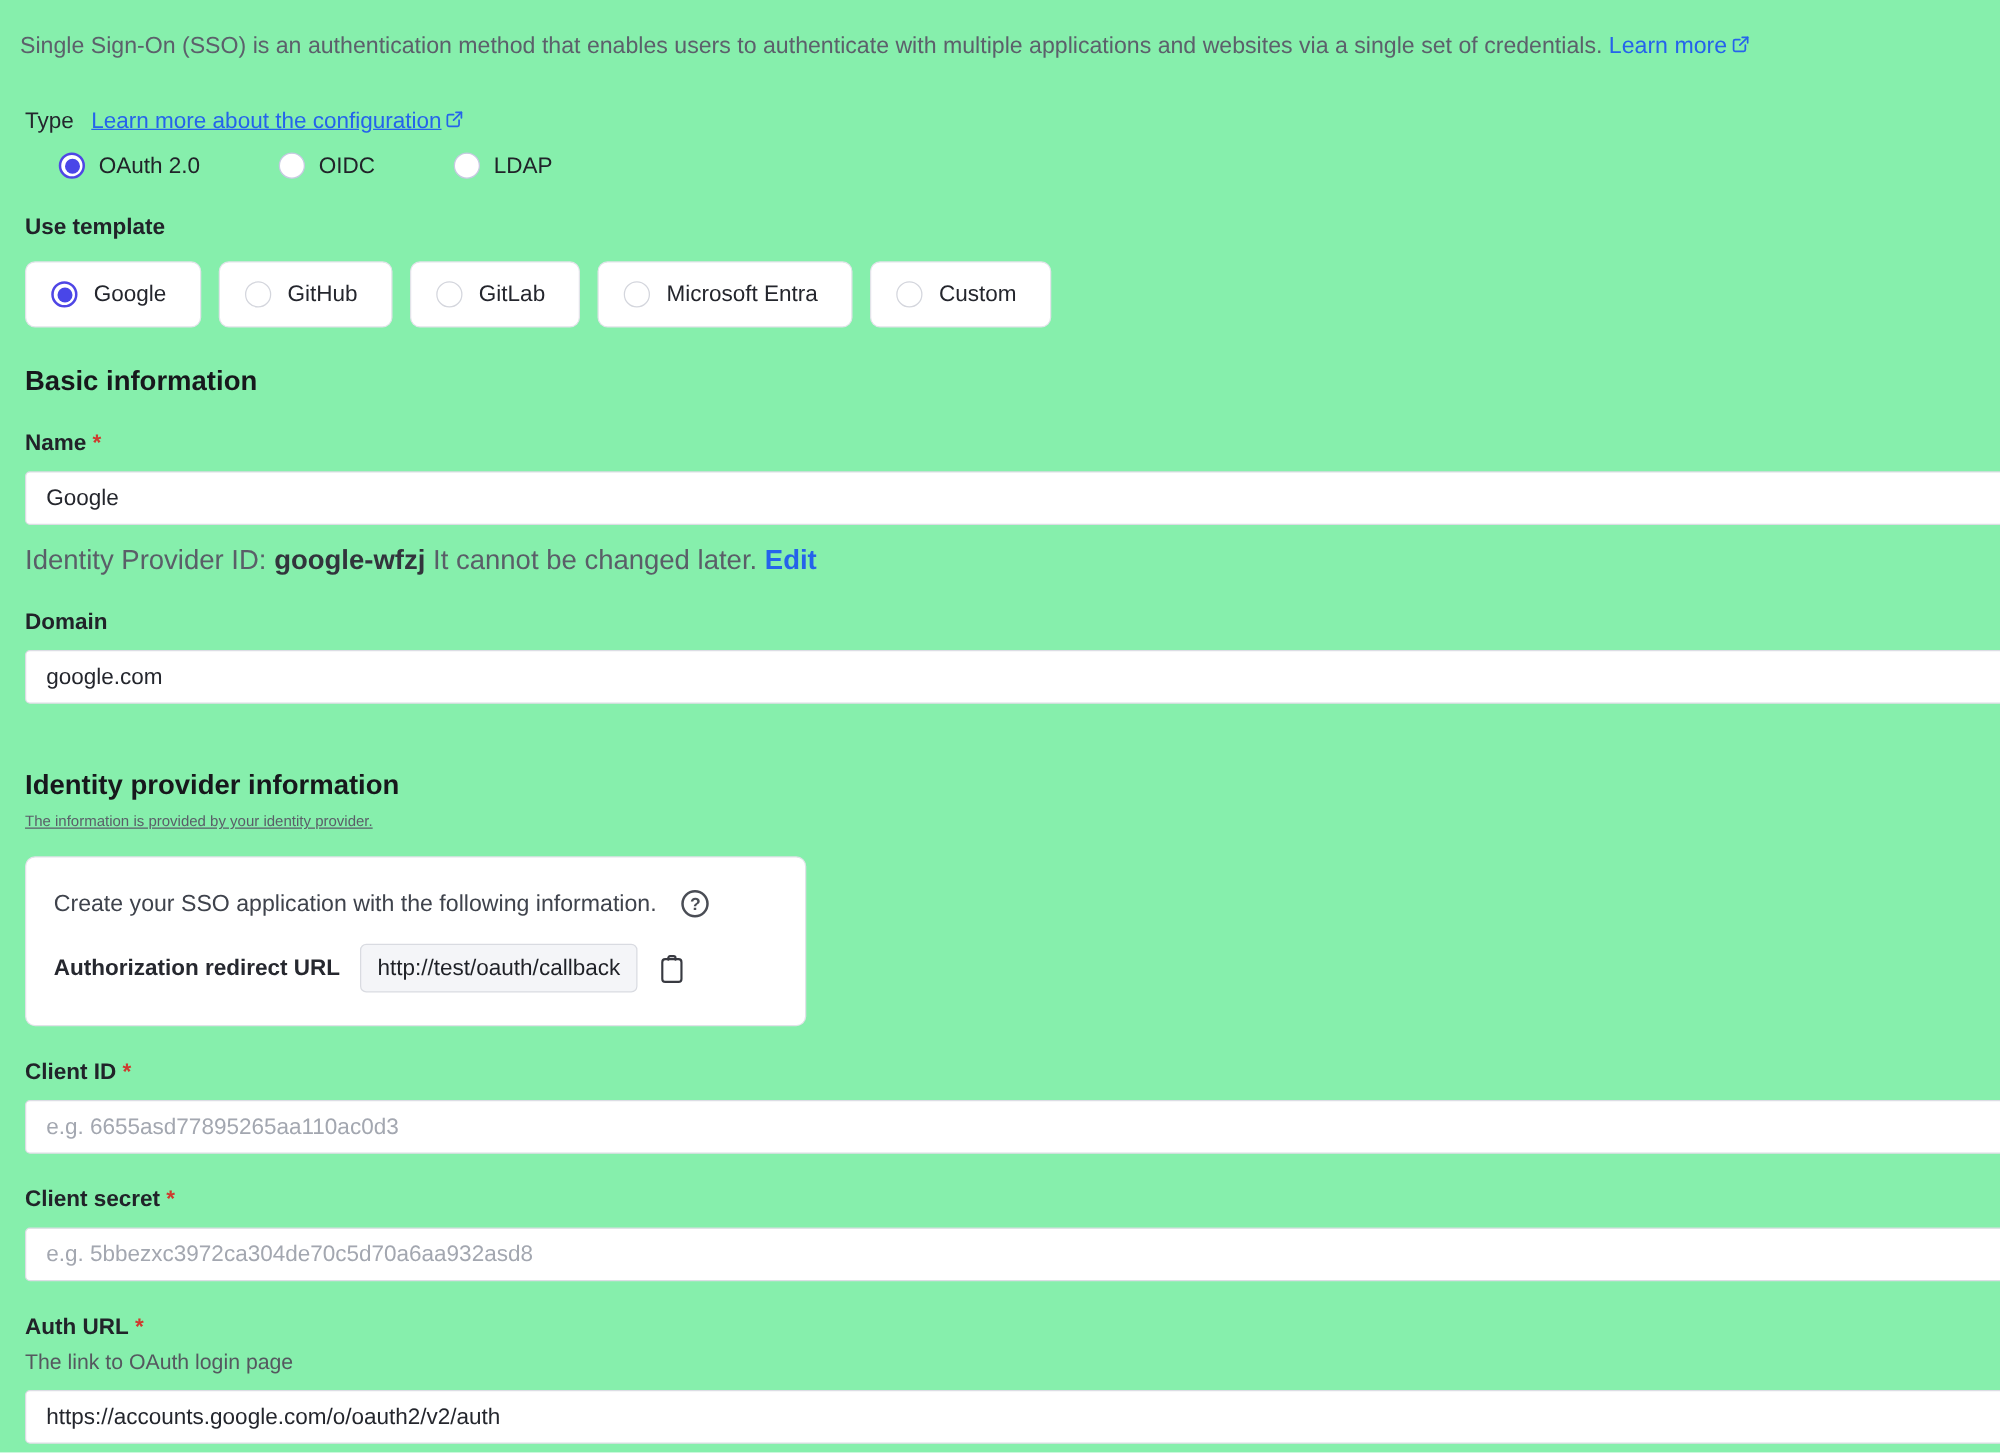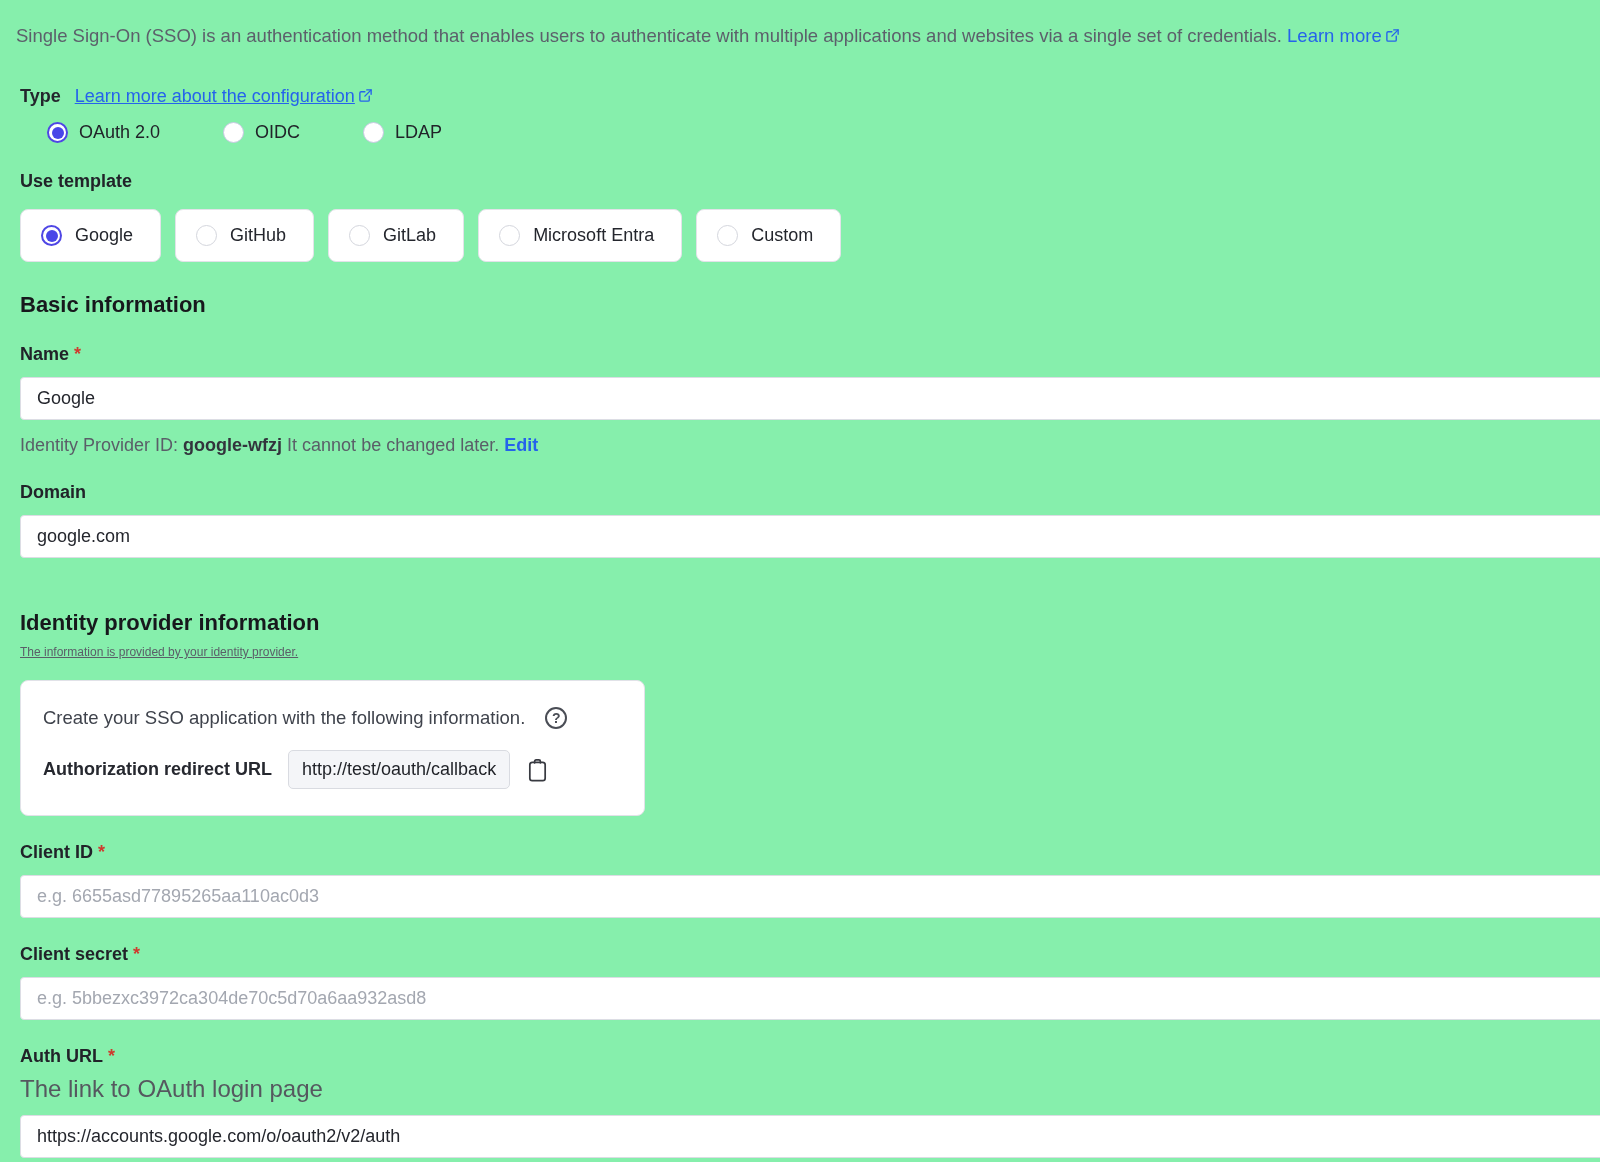--- a/index.html
+++ b/index.html
@@ -35,21 +35,21 @@
     margin-left: 3px;
     vertical-align: -1px;
   }
   
   .type-row {
     margin: 38px 0 0 20px;
     display: flex;
     align-items: center;
     gap: 14px;
   }
-  .type-label { font-weight: 700; color: #24262d; }
+  .type-label { font-weight: 400; color: #24262d; }
   .type-row a { font-size: 18px; }
   .radio-group {
     margin: 15px 0 0 20px;
     display: flex;
     align-items: center;
     gap: 36px;
   }
   .radio-option {
     display: inline-flex;
     align-items: center;
@@ -122,21 +122,21 @@
     font-family: "Liberation Sans", sans-serif;
     font-size: 18px;
     color: #24262d;
     background: #fff;
     outline: none;
   }
   .text-input::placeholder { color: #a3a7b0; }
   .idp-line {
     margin: 15px 0 0 20px;
     color: #5a5e68;
-    font-size: 18px;
+    font-size: 22px;
   }
   .idp-line b { color: #32343c; font-weight: 700; }
   .idp-line a { font-weight: 600; }
   .subtitle {
     margin: 9px 0 0 20px;
     color: #5a5e68;
     font-size: 12px;
     text-decoration: underline;
   }
   h2.idp-heading { margin-top: 52px; }
@@ -189,21 +189,21 @@
     background: none;
     border: none;
     padding: 0;
     cursor: pointer;
     display: inline-flex;
     color: #383a41;
   }
   .helper-text {
     margin: 8px 0 0 20px;
     color: #55585f;
-    font-size: 24px;
+    font-size: 17px;
   }
 </style>
 </head>
 <body>
 
 <div class="page">
 
   <p class="description"><span>Single Sign-On (SSO) is an authentication method that enables users to authenticate with multiple applications and websites via a single set of credentials.</span>
     <a class="link" href="#"><span>Learn more</span><svg class="ext-icon" viewBox="0 0 24 24" fill="none" stroke="currentColor" stroke-width="2.2" stroke-linecap="round" stroke-linejoin="round">
           <path d="M18 13v6a2 2 0 0 1-2 2H5a2 2 0 0 1-2-2V8a2 2 0 0 1 2-2h6"></path>

